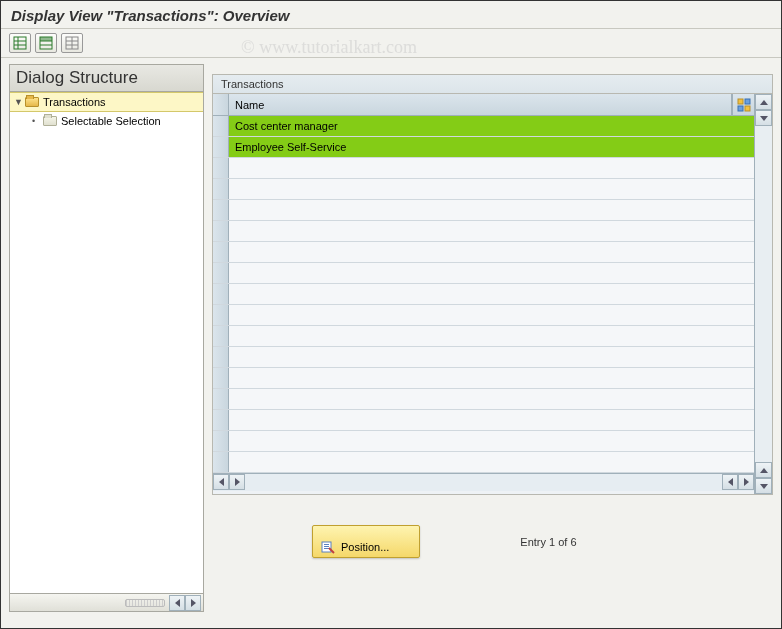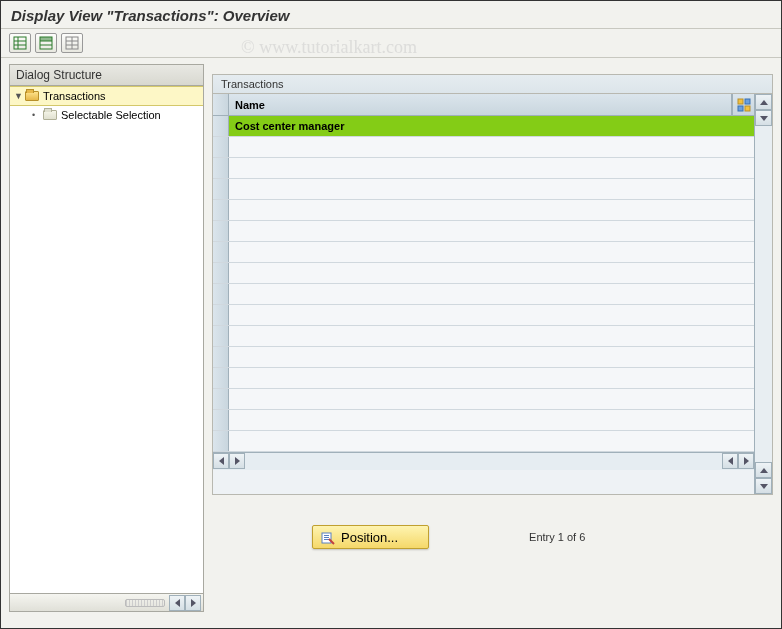--- a/index.html
+++ b/index.html
@@ -10,60 +10,60 @@
     .title-bar { padding: 6px 10px 4px; border-bottom: 1px solid #c8c8c0; }
     .title-text { font-size: 15px; font-weight: bold; font-style: italic; color: #333; }
     
     .toolbar { padding: 4px 8px; display: flex; gap: 4px; border-bottom: 1px solid #c8c8c0; }
     .tool-btn { width: 22px; height: 20px; border: 1px solid #999; background: linear-gradient(#fdfdfb,#e8e8e0); border-radius: 2px; display: flex; align-items: center; justify-content: center; cursor: pointer; position: relative; }
     .tool-btn svg { width: 14px; height: 14px; }
     
     .content-area { display: flex; height: 560px; padding: 6px 8px; gap: 8px; }
     
     .tree-panel { width: 195px; background: #fff; border: 1px solid #a8a8a0; display: flex; flex-direction: column; }
-    .tree-header { background: linear-gradient(#e8e8e3,#d8d8d0); border-bottom: 1px solid #a8a8a0; padding: 3px 6px; font-size: 12px; color: #333; }
+    .tree-header { background: linear-gradient(#e8e8e3,#d8d8d0); border-bottom: 1px solid #a8a8a0; padding: 3px 6px; font-size: 17px; color: #333; }
     .tree-body { flex: 1; overflow: auto; background: #fff; }
     .tree-node { display: flex; align-items: center; padding: 2px 4px; font-size: 11px; cursor: pointer; }
     .tree-node.selected { background: #fdf7c6; border: 1px solid #d4c86a; border-left: none; border-right: none; }
     .tree-arrow { width: 10px; font-size: 9px; color: #555; }
     .tree-icon { width: 16px; height: 14px; margin-right: 3px; display: inline-flex; align-items: center; justify-content: center; }
     .folder-open { background: linear-gradient(#fde28a,#e6b84a); border: 1px solid #b8902a; border-radius: 1px; width: 14px; height: 10px; position: relative; }
     .folder-open:before { content:''; position:absolute; top:-3px; left:0; width:6px; height:3px; background:#e6b84a; border:1px solid #b8902a; border-bottom:none; }
     .folder-closed { background: linear-gradient(#f5f5e8,#e0e0d0); border: 1px solid #b0b098; border-radius: 1px; width: 14px; height: 10px; position: relative; }
     .folder-closed:before { content:''; position:absolute; top:-3px; left:0; width:6px; height:3px; background:#e0e0d0; border:1px solid #b0b098; border-bottom:none; }
     
     .tree-footer { border-top: 1px solid #a8a8a0; height: 18px; display: flex; align-items: center; justify-content: flex-end; padding: 0 2px; background: linear-gradient(#f5f5f0,#e0e0d8); }
     .tree-resize { width: 40px; height: 8px; border: 1px solid #bbb; border-radius: 2px; background: repeating-linear-gradient(90deg,#ccc,#ccc 1px,transparent 1px,transparent 3px); }
     
     .main-panel { flex: 1; position: relative; }
     
     .group-box { border: 1px solid #b8b8b0; background: #eef2f5; margin-top: 10px; position: relative; }
     .group-title { background: linear-gradient(#e5ecf0,#dce5ea); border-bottom: 1px solid #b8b8b0; padding: 3px 8px; font-size: 11px; color: #333; }
     
-    .table-wrap { display: flex; height: 400px; font-weight: bold; }
+    .table-wrap { display: flex; height: 400px; }
     .table-main { flex: 1; }
     .table-header-row { display: flex; background: linear-gradient(#dbe5ec,#c9d6de); border-bottom: 1px solid #a0b0ba; height: 22px; }
     .col-header { flex: 1; padding: 3px 6px; font-size: 11px; border-right: 1px solid #a0b0ba; display: flex; align-items: center; }
     .col-icon-header { width: 22px; display:flex; align-items:center; justify-content:center; background: linear-gradient(#dbe5ec,#c9d6de); border-left:1px solid #a0b0ba; }
     
     .table-row { display: flex; height: 21px; border-bottom: 1px solid #d0d8de; }
     .row-selector { width: 16px; background: linear-gradient(to right,#dbe5ec,#c9d6de); border-right: 1px solid #a0b0ba; cursor: pointer; }
     .row-cell { flex: 1; padding: 3px 6px; font-size: 11px; background: #84cc16; display: flex; align-items: center; }
     .table-row.empty .row-cell { background: #f5f7f9; }
     
     .vscroll { width: 18px; display: flex; flex-direction: column; background: #e6edf2; border-left: 1px solid #a0b0ba; }
     .scroll-btn { height: 16px; background: linear-gradient(#eef3f6,#d5dfe5); border: 1px solid #a0b0ba; display:flex; align-items:center; justify-content:center; font-size:8px; color:#556; cursor:pointer; }
     .scroll-track { flex:1; background: #e8eef2; }
     
     .hscroll { height: 18px; display: flex; background: #e6edf2; border-top: 1px solid #a0b0ba; }
     .hscroll .scroll-btn { width: 16px; height: 16px; }
     .hscroll-spacer { flex: 1; }
     
     .bottom-bar { margin-top: 30px; display: flex; align-items: center; padding: 0 80px 0 100px; }
-    .position-btn { background: linear-gradient(#fef4b0,#f5d86a); border: 1px solid #c0a030; border-radius: 2px; padding: 4px 30px 3px 8px; font-size: 13px; cursor: pointer; display: flex; align-items: center; gap: 6px; box-shadow: 0 1px 2px rgba(0,0,0,.2); }
+    .position-btn { background: linear-gradient(#fef4b0,#f5d86a); border: 1px solid #c0a030; border-radius: 2px; padding: 14px 30px 3px 8px; font-size: 11px; cursor: pointer; display: flex; align-items: center; gap: 6px; box-shadow: 0 1px 2px rgba(0,0,0,.2); }
     .position-icon { width:14px; height:14px; }
     .entry-text { font-size: 11px; color: #333; margin-left: 100px; }
     
     .watermark { position: absolute; top: 36px; left: 240px; font-size: 18px; color: rgba(200,200,200,.5); font-family: Liberation Serif, serif; pointer-events: none; }
     
     .mini-arrow { width:0; height:0; display:inline-block; }
     .arr-left { border-top:4px solid transparent; border-bottom:4px solid transparent; border-right:5px solid #556; }
     .arr-right { border-top:4px solid transparent; border-bottom:4px solid transparent; border-left:5px solid #556; }
     .arr-up { border-left:4px solid transparent; border-right:4px solid transparent; border-bottom:5px solid #556; }
     .arr-down { border-left:4px solid transparent; border-right:4px solid transparent; border-top:5px solid #556; }
@@ -154,20 +154,24 @@
                     <rect x="1" y="8" width="5" height="5" fill="#6aa0e0" stroke="#3a70b0"></rect>
                     <rect x="8" y="8" width="5" height="5" fill="#f2c040" stroke="#b8902a"></rect>
                   </svg>
               </div>
             </div>
             <div id="table-rows">
                 <div class="table-row">
                   <div class="row-selector"></div>
                   <div class="row-cell">Cost center manager</div>
                 </div>
+                <div class="table-row">
+                  <div class="row-selector"></div>
+                  <div class="row-cell">Employee Self-Service</div>
+                </div>
                 <div class="table-row empty">
                   <div class="row-selector"></div>
                   <div class="row-cell"></div>
                 </div>
                 <div class="table-row empty">
                   <div class="row-selector"></div>
                   <div class="row-cell"></div>
                 </div>
                 <div class="table-row empty">
                   <div class="row-selector"></div>

